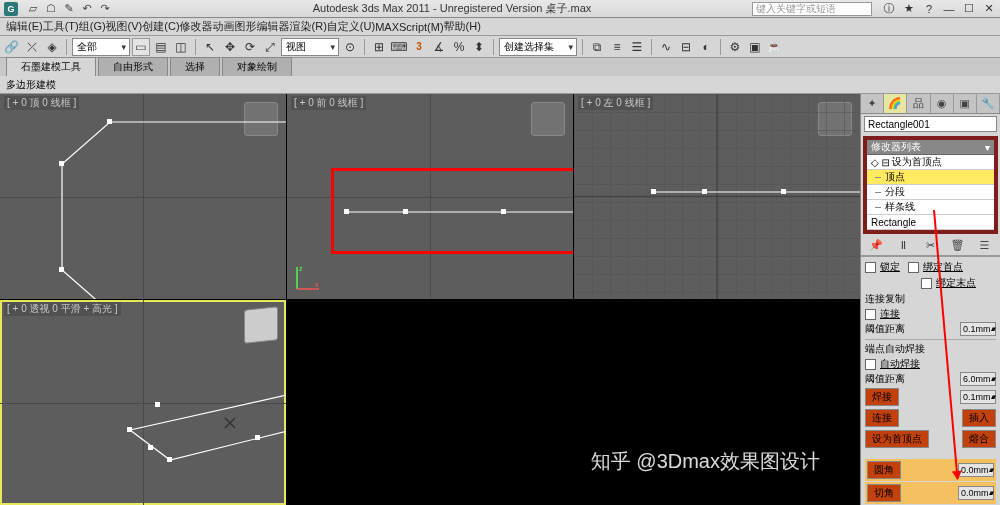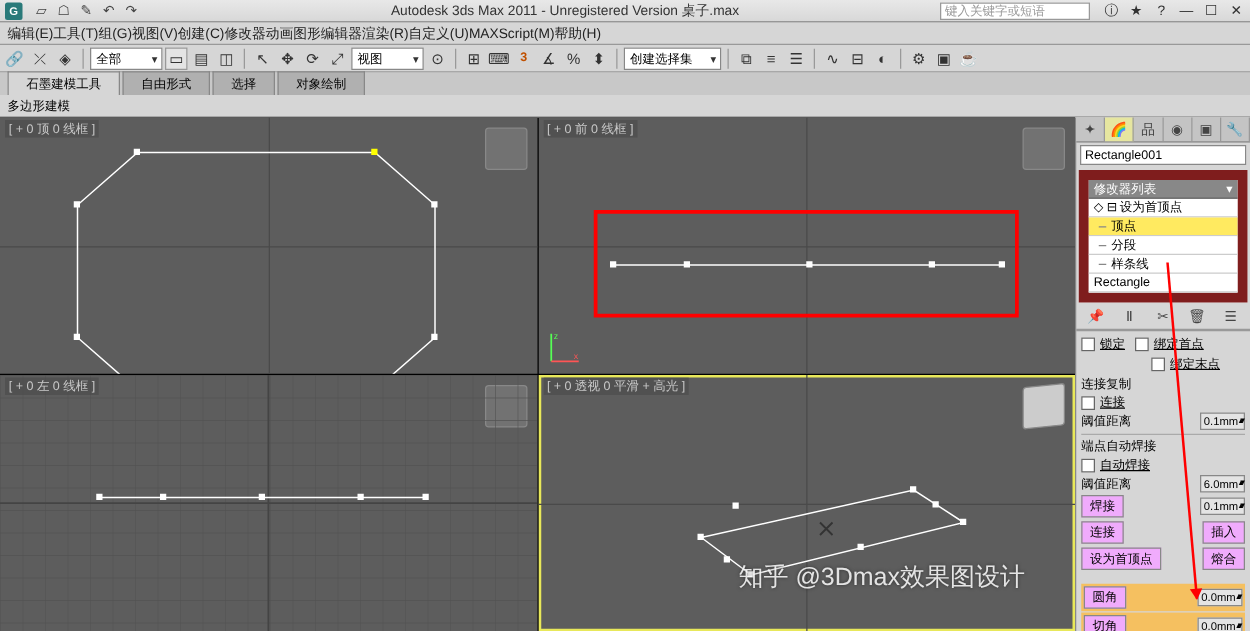--- a/index.html
+++ b/index.html
@@ -18,53 +18,53 @@
   .tbtn { width:18px;height:18px;display:flex;align-items:center;justify-content:center;font-size:12px;color:#333;border:1px solid transparent;}
   .tbtn.b { border:1px solid #999; background:#e4e4e4;}
   .combo { height:18px; background:#fff; border:1px solid #888; font-size:10px; padding:0 14px 0 4px; display:flex;align-items:center;position:relative;}
   .combo::after { content:"▾"; position:absolute; right:3px; font-size:9px;color:#333;}
   .sep { width:1px; height:16px; background:#999; margin:0 3px;}
   .ribbon-tabs { height:18px; background:#c8c8c8; display:flex; align-items:flex-end; padding-left:6px;}
   .rtab { padding:2px 14px; background:#b0b0b0; border:1px solid #888; border-bottom:none; font-size:10px; margin-right:2px;}
   .rtab.active { background:#d6d6d6;}
   .ribbon { height:18px; background:#d6d6d6; border-bottom:1px solid #999; display:flex;align-items:center; padding:0 6px; font-size:10px;}
   .workarea { display:flex; height: calc(505px - 18px - 18px - 22px - 18px - 18px); }
-  .viewports { flex:1; display:grid; grid-template-columns:1fr 1fr; grid-template-rows:1fr 1fr; gap:1px; background:#000;}
+  .viewports { flex:1; display:grid; grid-template-columns:1fr 1fr 1fr; grid-template-rows:1fr 1fr; gap:1px; background:#000;}
   .vp { background:#5d5d5d; position:relative; overflow:hidden;}
   .vp.active { outline:2px solid #e8e85a; outline-offset:-2px;}
   .vplabel { position:absolute; top:2px; left:4px; color:#c8c8c8; font-size:10px; z-index:3; background:rgba(70,70,70,.5); padding:0 3px;}
   .gridv { position:absolute; inset:0;}
   .gridv::before,.gridv::after { content:""; position:absolute; background:#4a4a4a;}
   .gridv::before { left:50%; top:0; bottom:0; width:1px;}
   .gridv::after { top:50%; left:0; right:0; height:1px;}
   .vcube { position:absolute; top:8px; right:8px; width:34px; height:34px; background:rgba(180,180,180,.25); border:1px solid #888; border-radius:3px;}
   .vcube.persp { background:#ccc; transform:skewY(-6deg);}
   .axis { position:absolute; bottom:6px; left:6px; width:30px; height:30px;}
   .cmdpanel { width:140px; background:#d6d6d6; border-left:1px solid #888; display:flex; flex-direction:column;}
   .cmdtabs { display:flex; height:20px; background:#c4c4c4;border-bottom:1px solid #888;}
   .cmdtab { flex:1; display:flex;align-items:center;justify-content:center; border-right:1px solid #999;font-size:11px;color:#444;}
   .cmdtab.active { background:#e6e6a0;}
   .pnlrow { padding:2px 3px;}
   .nameedit { width:100%; height:16px; background:#fff; border:1px solid #888; font-size:10px; padding:0 3px;}
-  .modstack { border:8px solid #7f1d1d; margin:2px; background:#fff;}
+  .modstack { border:4px solid #7f1d1d; margin:2px; background:#fff;}
   .modhdr { background:#888; color:#fff;height:15px;font-size:10px;display:flex;align-items:center;padding:0 4px;border-bottom:1px solid #666; position:relative;}
   .modhdr::after{content:"▾";position:absolute;right:4px;}
   .moditem { height:15px; font-size:10px; display:flex;align-items:center; padding:0 4px; border-bottom:1px solid #ccc; background:#fff;color:#000;}
   .moditem.sel { background:#ffea60;}
   .moditem.sub { padding-left:18px; position:relative;}
   .moditem.sub::before { content:""; position:absolute; left:8px; top:7px; width:6px; height:1px; background:#888;}
   .stackbtns { display:flex; height:20px; align-items:center; justify-content:space-around; border-bottom:1px solid #999; padding:2px;}
   .stackbtns span { width:16px;height:16px;display:flex;align-items:center;justify-content:center;font-size:11px;color:#444;}
   .rollout { border-top:1px solid #999; padding:2px 4px;}
   .chkrow { display:flex; align-items:center; gap:4px; font-size:10px; margin:1px 0;text-decoration:underline;}
   .chk { width:11px; height:11px; background:#fff; border:1px solid #666;}
   .numrow { display:flex; align-items:center; justify-content:space-between; font-size:10px; margin:1px 0;}
   .spinner { width:36px; height:14px; background:#e4e4e4; border:1px solid #888; font-size:9px; padding:0 2px; display:flex;align-items:center; position:relative;}
   .spinner::after { content:"▴▾"; position:absolute; right:1px; font-size:7px; line-height:6px; letter-spacing:-2px;}
-  .btnmini { padding:1px 6px; background:#f0abfc; border:1px solid #888; font-size:10px; margin:1px 0;}
+  .btnmini { padding:1px 6px; background:#c2410c; border:1px solid #888; font-size:10px; margin:1px 0;}
   .redbox { position:absolute; border:3px solid #f00; pointer-events:none;}
   .arrow-annot { position:absolute; width:2px; background:#f00; pointer-events:none; transform-origin:top center;}
   .arrow-annot::after { content:""; position:absolute; bottom:-6px; left:-4px; border:5px solid transparent; border-top:9px solid #f00;}
   .watermark { position:absolute; right:180px; bottom:30px; color:rgba(255,255,255,.85); font-size:20px; font-weight:500; text-shadow:0 0 3px rgba(0,0,0,.5); pointer-events:none;}
   svg { overflow:visible;}
   .fillorange { background:#f5c060;}
 </style>
 </head>
 <body>
 

